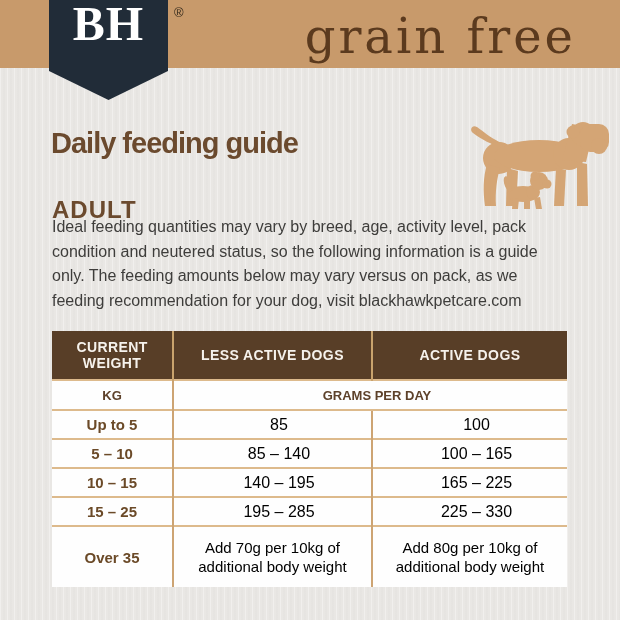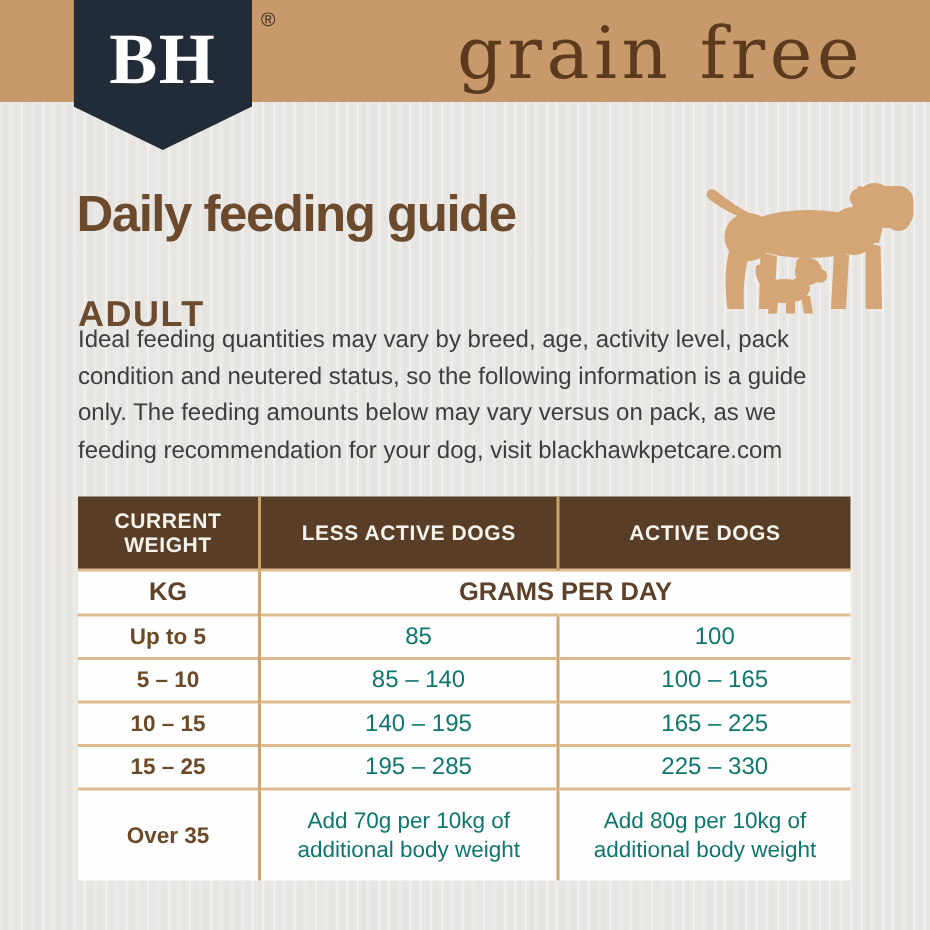--- a/index.html
+++ b/index.html
@@ -18,29 +18,29 @@
     color:#5b3a1e; font-weight:500;
   }
   .badge{
     position:absolute; left:49px; top:0; width:119px; height:100px;
     background:#212c38;
     -webkit-clip-path:polygon(0 0,100% 0,100% 71%,50% 100%,0 71%);
     clip-path:polygon(0 0,100% 0,100% 71%,50% 100%,0 71%);
     text-align:center;
   }
   .badge .bh{
-    display:inline-block; margin-top:16px;
+    display:inline-block; 
     font-family:"Liberation Serif", serif; font-weight:bold;
     font-size:48px; line-height:48px; color:#ffffff; letter-spacing:1px;
   }
   .regmark{position:absolute; left:174px; top:5px; font-size:13px; color:#362b1d;}
   
   .title{
     position:absolute; left:51px; top:122px;
-    font-size:34px; line-height:42px; font-weight:bold; letter-spacing:-1px;
+    font-size:29px; line-height:42px; font-weight:bold; letter-spacing:-1px;
     color:#6b4a2e;
     text-align:center;
   }
   .subtitle{
     position:absolute; left:52px; top:172px;
     font-size:24px; font-weight:bold; letter-spacing:1px; color:#6b4a2e;margin-top:24px;
   }
   .dog{position:absolute; left:466px; top:116px; width:150px; height:96px;}
   
   .intro{
@@ -57,25 +57,25 @@
   table.feed col.c2{width:199px;}
   table.feed col.c3{width:195px;}
   table.feed th{
     height:44px; background:#583e27; color:#f6f2ec;
     font-size:14px; font-weight:bold; letter-spacing:.4px;
     vertical-align:middle; padding:2px 14px;
   }
   table.feed th + th{border-left:2px solid #c9a36d;}
   table.feed td{
     background:#fefefe; text-align:center; vertical-align:middle;
-    height:25px; font-size:16px; color:#0f766e; padding:1px 8px;
+    height:25px; font-size:16px; color:#000000; padding:1px 8px;
     border-top:2px solid #ddba8c;
   }
   table.feed td + td{border-left:2px solid #cda473;padding-left:21px;}
-  table.feed td.u{font-weight:bold; color:#5d412a; font-size:17px; height:26px;}
+  table.feed td.u{font-weight:bold; color:#5d412a; font-size:13px; height:26px;}
   table.feed td.w{font-weight:bold; color:#6b4a28; font-size:15px;}
   table.feed tr.tall td{height:52px; font-size:15px; line-height:19px; padding:4px 10px;}
 </style>
 </head>
 <body>
 
 <div class="frame">
 
   <div class="topbar"></div>
 

